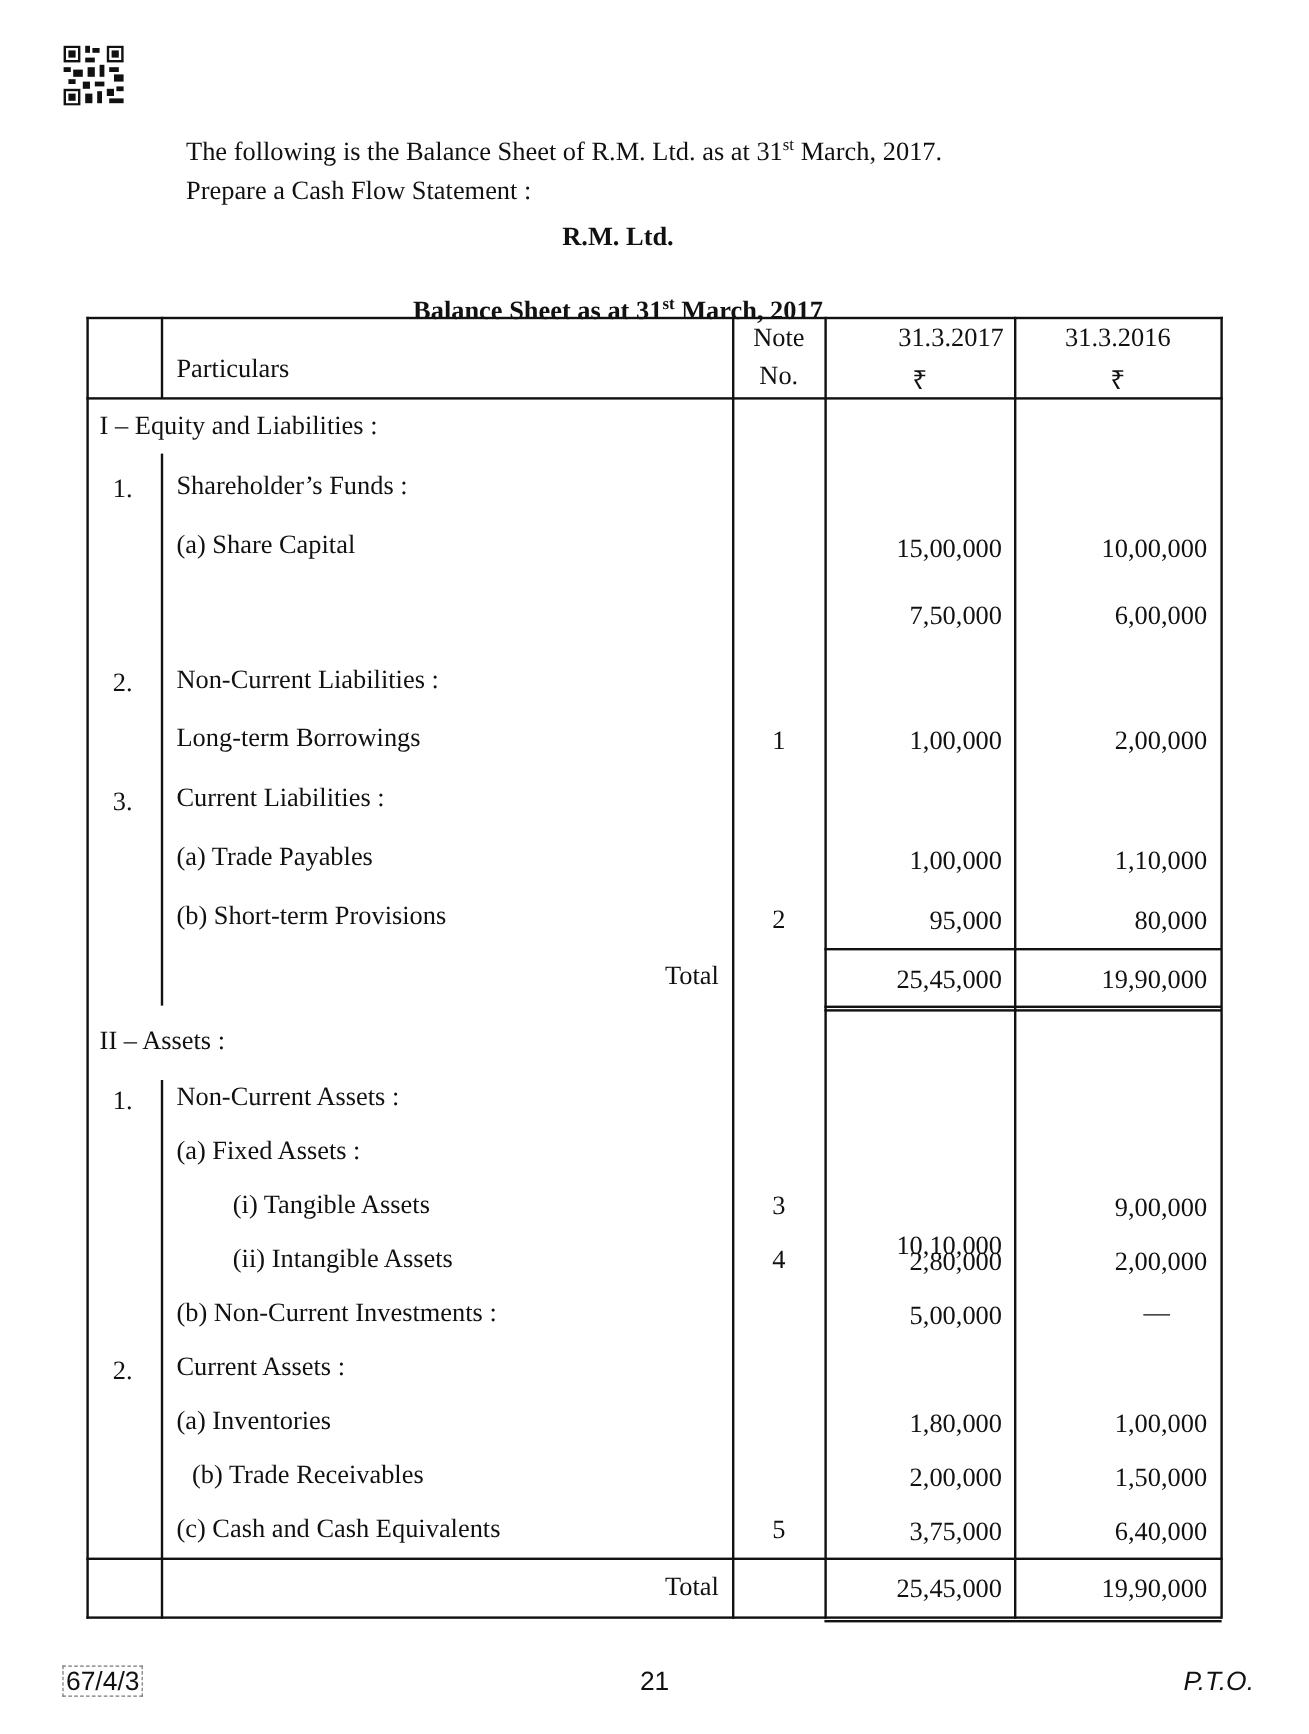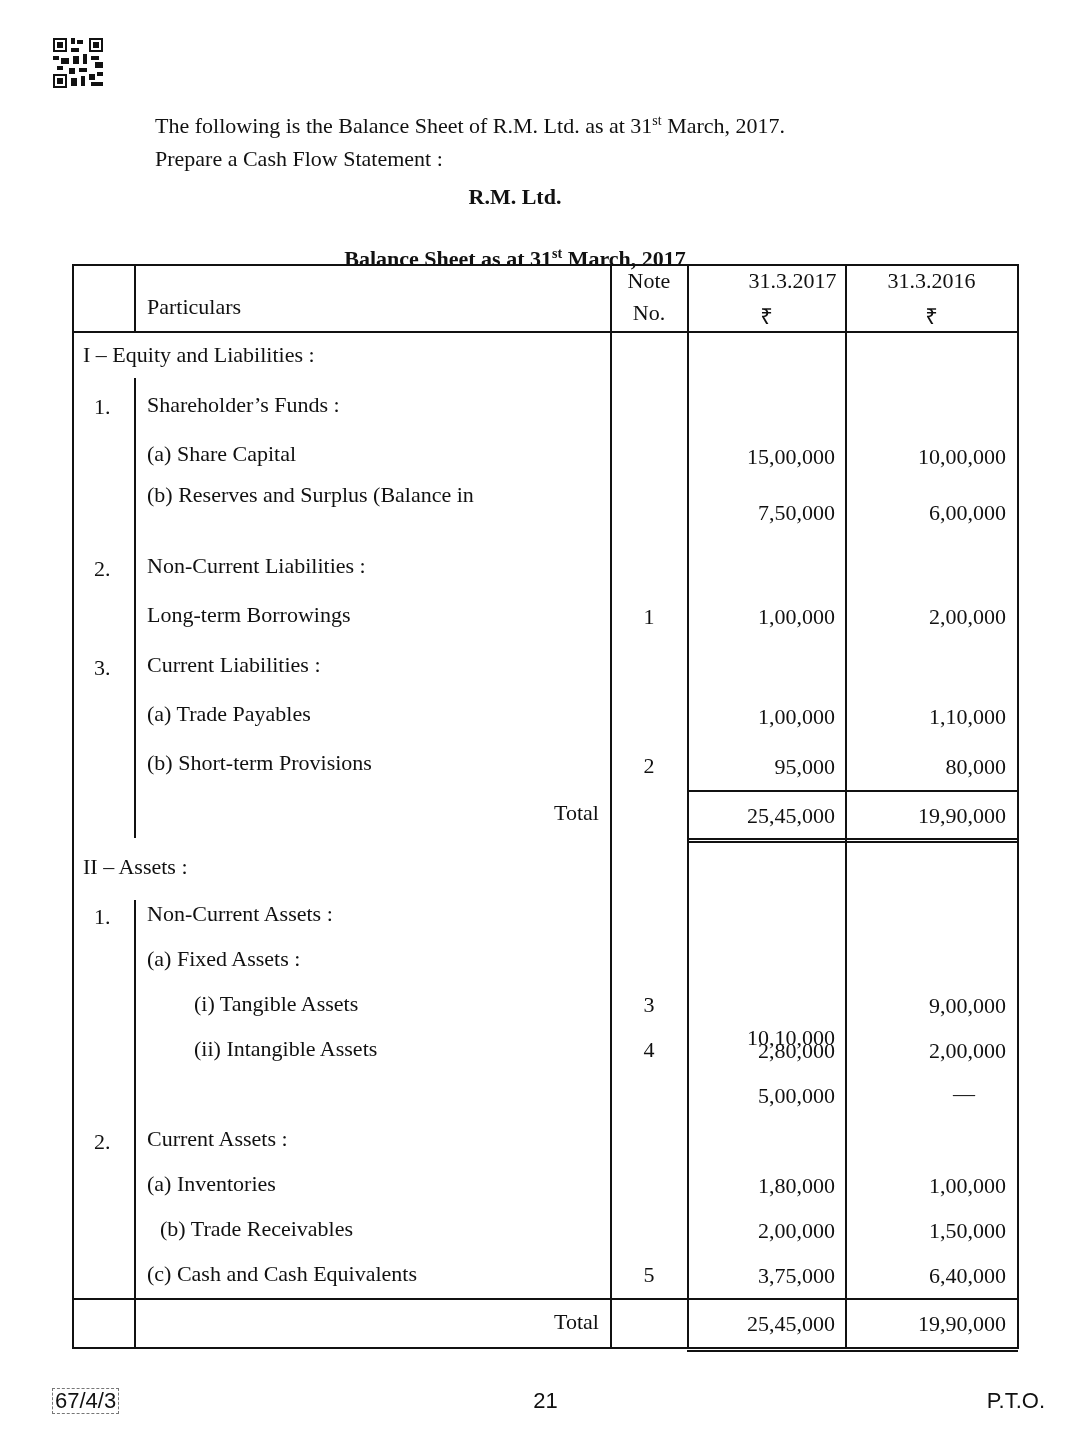--- a/index.html
+++ b/index.html
@@ -17,21 +17,21 @@
   .sheet { position: absolute; left: 72px; top: 264px; width: 947px; height: 1085px; }
   .sheet .ln { position: absolute; background: #111; }
   .cell { position: absolute; font-size: 22px; font-family: "Liberation Serif", serif; white-space: nowrap; }
   .num { text-align: right; }
   .ctr { text-align: center; }
   .b { font-weight: normal; }
 
   .footer { position: absolute; top: 1388px; left: 0; width: 1091px; font-family: "Liberation Sans", sans-serif; font-size: 22px; }
   .code { position: absolute; left: 52px; top: 0; border: 1px dashed #777; padding: 0 2px; line-height: 24px; }
   .page { position: absolute; left: 0; width: 1091px; text-align: center; top: 0; }
-  .pto { position: absolute; right: 46px; top: 0; }
+  .pto { position: absolute; right: 46px; top: 0; font-style: italic; }
 </style>
 </head>
 <body>
 
 <svg class="qr" viewBox="0 0 25 25">
   <rect x="0" y="0" width="7" height="7" fill="#111"></rect>
     <rect x="1" y="1" width="5" height="5" fill="#fff"></rect>
     <rect x="2" y="2" width="3" height="3" fill="#111"></rect>
   <rect x="18" y="0" width="7" height="7" fill="#111"></rect>
     <rect x="19" y="1" width="5" height="5" fill="#fff"></rect>
@@ -100,21 +100,20 @@
 
   <div class="cell b" style="left:11px;top:78px">I – Equity and Liabilities :</div>
 
   <div class="cell" style="left:22px;top:130px">1.</div>
   <div class="cell b" style="left:75px;top:128px">Shareholder’s Funds :</div>
 
   <div class="cell" style="left:75px;top:177px">(a)  Share Capital</div>
   <div class="cell num" style="left:616px;top:180px;width:147px">15,00,000</div>
   <div class="cell num" style="left:774px;top:180px;width:160px">10,00,000</div>
 
-  <div class="cell" style="left:75px;top:218px">(b)  Reserves and Surplus (Balance in</div>
   <div class="cell num" style="left:616px;top:236px;width:147px">7,50,000</div>
   <div class="cell num" style="left:774px;top:236px;width:160px">6,00,000</div>
 
   <div class="cell" style="left:22px;top:292px">2.</div>
   <div class="cell b" style="left:75px;top:289px">Non-Current Liabilities :</div>
 
   <div class="cell" style="left:75px;top:338px">Long-term Borrowings</div>
   <div class="cell ctr" style="left:539px;top:340px;width:76px">1</div>
   <div class="cell num" style="left:616px;top:340px;width:147px">1,00,000</div>
   <div class="cell num" style="left:774px;top:340px;width:160px">2,00,000</div>
@@ -145,20 +144,21 @@
   <div class="cell" style="left:122px;top:727px">(i) Tangible Assets</div>
   <div class="cell ctr" style="left:539px;top:728px;width:76px">3</div>
   <div class="cell num" style="left:616px;top:761px;width:147px">10,10,000</div>
   <div class="cell num" style="left:774px;top:729px;width:160px">9,00,000</div>
 
   <div class="cell" style="left:122px;top:772px">(ii) Intangible Assets</div>
   <div class="cell ctr" style="left:539px;top:773px;width:76px">4</div>
   <div class="cell num" style="left:616px;top:774px;width:147px">2,80,000</div>
   <div class="cell num" style="left:774px;top:774px;width:160px">2,00,000</div>
 
+  <div class="cell b" style="left:75px;top:817px">(b)  Non-Current Investments :</div>
   <div class="cell num" style="left:616px;top:819px;width:147px">5,00,000</div>
   <div class="cell ctr" style="left:774px;top:817px;width:236px">—</div>
 
   <div class="cell" style="left:22px;top:865px">2.</div>
   <div class="cell b" style="left:75px;top:862px">Current Assets :</div>
 
   <div class="cell" style="left:75px;top:907px">(a)   Inventories</div>
   <div class="cell num" style="left:616px;top:909px;width:147px">1,80,000</div>
   <div class="cell num" style="left:774px;top:909px;width:160px">1,00,000</div>
 

